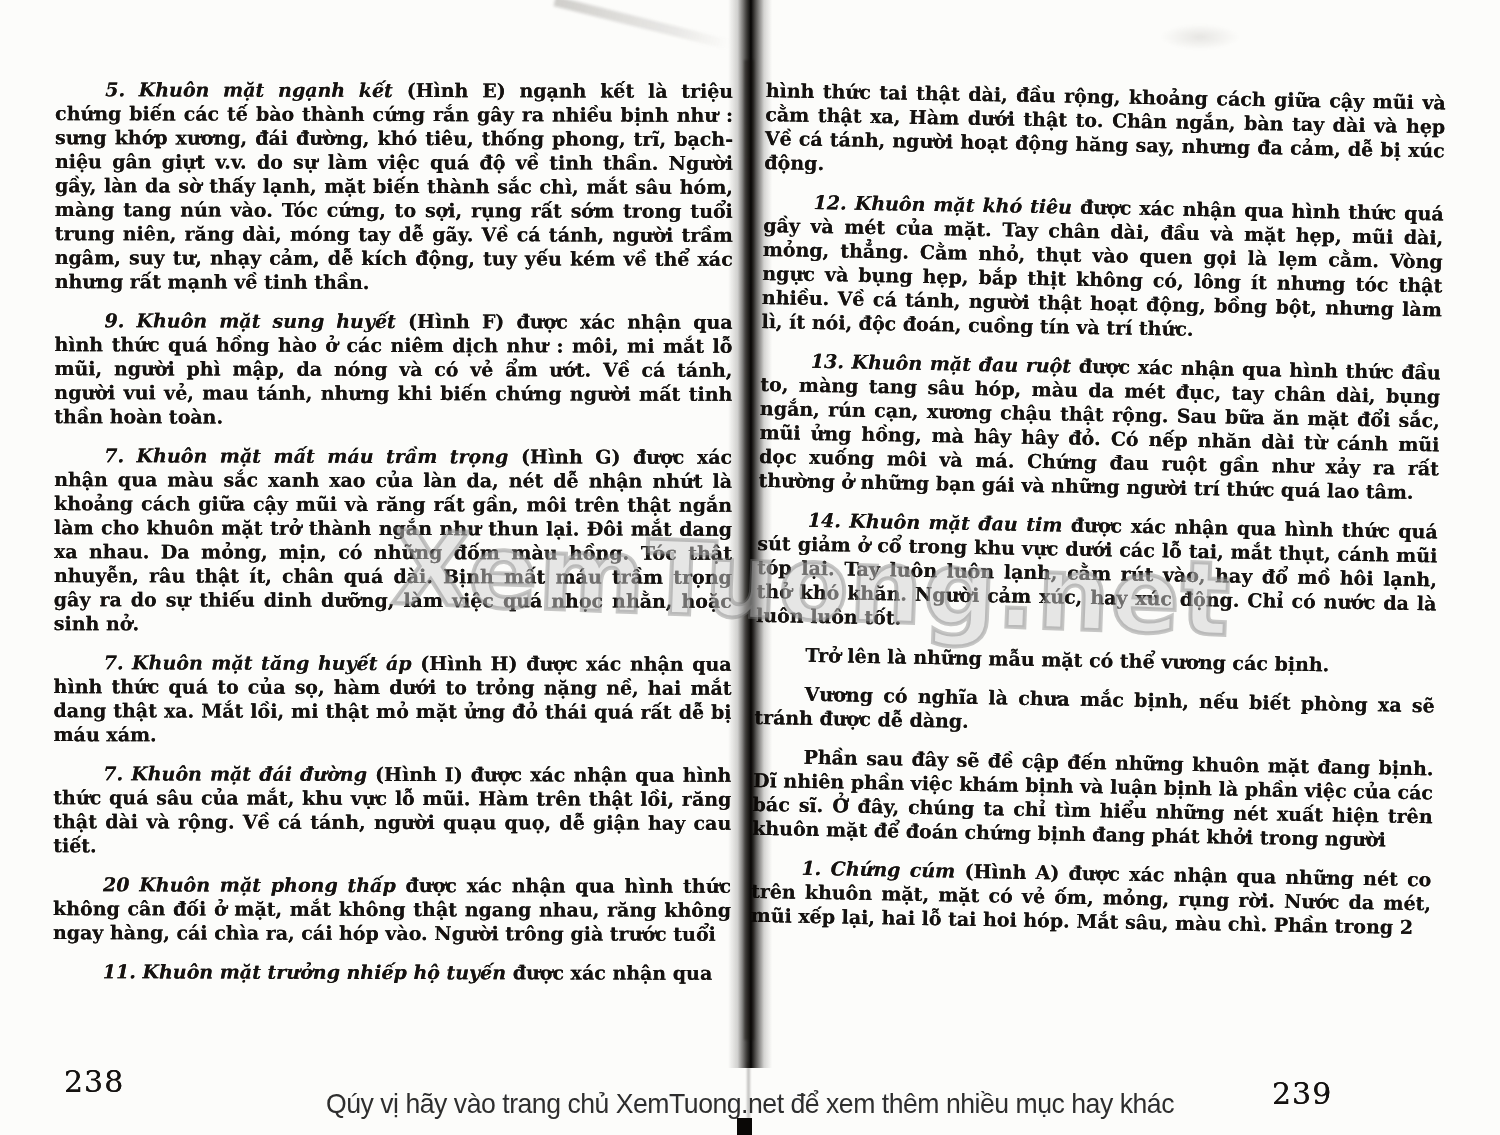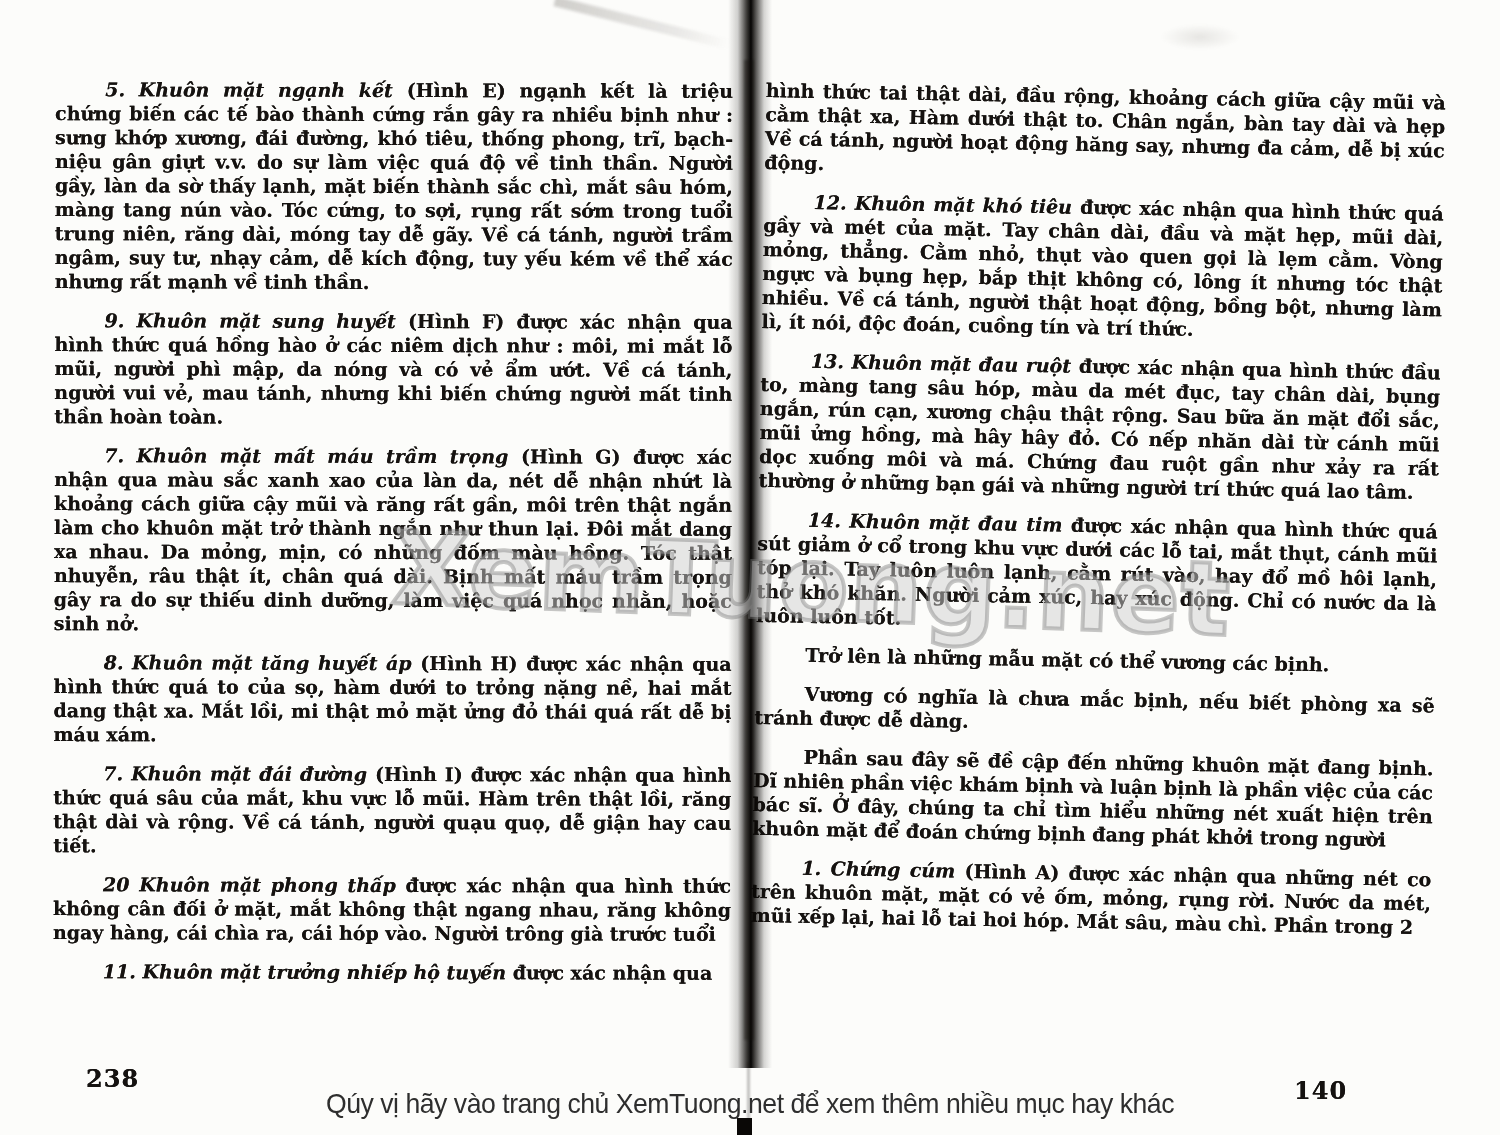--- a/index.html
+++ b/index.html
@@ -14,23 +14,22 @@
     font-size:19px;line-height:24px;font-weight:700;
     text-align:justify;
     text-shadow:0 0 .45px rgba(20,16,12,.85);
   }
   #left-col{left:54px;width:678px;transform:rotate(.15deg);}
   #right-col{left:766px;width:680px;transform:rotate(1.05deg);transform-origin:0 0;}
   .para{margin:0 0 15px 0;text-indent:50px;}
   .para.no-indent{text-indent:0;}
   .lead{font-style:italic;font-weight:700;}
   .page-number{
-    position:absolute;font-size:24px;font-weight:700;letter-spacing:1px;
+    position:absolute;font-size:30px;font-weight:400;letter-spacing:1px;
     text-shadow:0 0 .5px rgba(0,0,0,.9);
-    margin-left:22px;
   }
   #page-number-left{left:64px;top:1064px;}
   #page-number-right{left:1272px;top:1076px;}
   .gutter{
     position:absolute;left:728px;top:0;width:44px;height:1068px;
     background:linear-gradient(90deg,
       rgba(10,8,6,0) 0%,
       rgba(10,8,6,.18) 22%,
       rgba(10,8,6,.78) 42%,
       #050403 52%,
@@ -84,21 +83,21 @@
     filter:blur(1.2px);
   }
 </style>
 </head>
 <body>
 
 <div id="left-col" class="page-col">
     <p class="para"><em class="lead">5. Khuôn mặt ngạnh kết</em> (Hình E) ngạnh kết là triệu chứng biến các tế bào thành cứng rắn gây ra nhiều bịnh như : sưng khớp xương, đái đường, khó tiêu, thống phong, trĩ, bạch-niệu gân giựt v.v. do sự làm việc quá độ về tinh thần. Người gầy, làn da sờ thấy lạnh, mặt biến thành sắc chì, mắt sâu hóm, màng tang nún vào. Tóc cứng, to sợi, rụng rất sớm trong tuổi trung niên, răng dài, móng tay dễ gãy. Về cá tánh, người trầm ngâm, suy tư, nhạy cảm, dễ kích động, tuy yếu kém về thể xác nhưng rất mạnh về tinh thần.</p>
     <p class="para"><em class="lead">9. Khuôn mặt sung huyết</em> (Hình F) được xác nhận qua hình thức quá hồng hào ở các niêm dịch như : môi, mi mắt lỗ mũi, người phì mập, da nóng và có vẻ ẩm ướt. Về cá tánh, người vui vẻ, mau tánh, nhưng khi biến chứng người mất tinh thần hoàn toàn.</p>
     <p class="para"><em class="lead">7. Khuôn mặt mất máu trầm trọng</em> (Hình G) được xác nhận qua màu sắc xanh xao của làn da, nét dễ nhận nhứt là khoảng cách giữa cậy mũi và răng rất gần, môi trên thật ngắn làm cho khuôn mặt trở thành ngắn như thun lại. Đôi mắt dang xa nhau. Da mỏng, mịn, có những đốm màu hồng. Tóc thật nhuyễn, râu thật ít, chân quá dài. Bịnh mất máu trầm trọng gây ra do sự thiếu dinh dưỡng, làm việc quá nhọc nhằn, hoặc sinh nở.</p>
-    <p class="para"><em class="lead">8. Khuôn mặt tăng huyết áp</em> (Hình H) được xác nhận qua hình thức quá to của sọ, hàm dưới to trỏng nặng nề, hai mắt dang thật xa. Mắt lồi, mi thật mỏ mặt ửng đỏ thái quá rất dễ bị máu xám.</p>
+    <p class="para"><em class="lead">7. Khuôn mặt tăng huyết áp</em> (Hình H) được xác nhận qua hình thức quá to của sọ, hàm dưới to trỏng nặng nề, hai mắt dang thật xa. Mắt lồi, mi thật mỏ mặt ửng đỏ thái quá rất dễ bị máu xám.</p>
     <p class="para"><em class="lead">7. Khuôn mặt đái đường</em> (Hình I) được xác nhận qua hình thức quá sâu của mắt, khu vực lỗ mũi. Hàm trên thật lồi, răng thật dài và rộng. Về cá tánh, người quạu quọ, dễ giận hay cau tiết.</p>
     <p class="para"><em class="lead">20 Khuôn mặt phong thấp</em> được xác nhận qua hình thức không cân đối ở mặt, mắt không thật ngang nhau, răng không ngay hàng, cái chìa ra, cái hóp vào. Người trông già trước tuổi</p>
     <p class="para"><em class="lead">11. Khuôn mặt trưởng nhiếp hộ tuyến</em> được xác nhận qua</p>
   </div>
 <div id="right-col" class="page-col">
     <p class="para no-indent">hình thức tai thật dài, đầu rộng, khoảng cách giữa cậy mũi và cằm thật xa, Hàm dưới thật to. Chân ngắn, bàn tay dài và hẹp Về cá tánh, người hoạt động hăng say, nhưng đa cảm, dễ bị xúc động.</p>
     <p class="para"><em class="lead">12. Khuôn mặt khó tiêu</em> được xác nhận qua hình thức quá gầy và mét của mặt. Tay chân dài, đầu và mặt hẹp, mũi dài, mỏng, thẳng. Cằm nhỏ, thụt vào quen gọi là lẹm cằm. Vòng ngực và bụng hẹp, bắp thịt không có, lông ít nhưng tóc thật nhiều. Về cá tánh, người thật hoạt động, bồng bột, nhưng làm lì, ít nói, độc đoán, cuồng tín và trí thức.</p>
     <p class="para"><em class="lead">13. Khuôn mặt đau ruột</em> được xác nhận qua hình thức đầu to, màng tang sâu hóp, màu da mét đục, tay chân dài, bụng ngắn, rún cạn, xương chậu thật rộng. Sau bữa ăn mặt đổi sắc, mũi ửng hồng, mà hây hây đỏ. Có nếp nhăn dài từ cánh mũi dọc xuống môi và má. Chứng đau ruột gần như xảy ra rất thường ở những bạn gái và những người trí thức quá lao tâm.</p>
     <p class="para"><em class="lead">14. Khuôn mặt đau tim</em> được xác nhận qua hình thức quá sút giảm ở cổ trong khu vực dưới các lỗ tai, mắt thụt, cánh mũi tóp lại. Tay luôn luôn lạnh, cằm rút vào, hay đổ mồ hôi lạnh, thở khó khăn. Người cảm xúc, hay xúc động. Chỉ có nước da là luôn luôn tốt.</p>
     <p class="para">Trở lên là những mẫu mặt có thể vương các bịnh.</p>
@@ -111,15 +110,15 @@
 <div class="gutter-thread"></div>
 <div class="gutter-stub"></div>
 
 <div class="smudge" id="smudge-top"></div>
 <div class="smudge" id="smudge-top-right"></div>
 <div class="smudge" id="smudge-left-edge"></div>
 
 <div class="watermark">XemTuong.net</div>
 
 <span id="page-number-left" class="page-number">238</span>
-<span id="page-number-right" class="page-number">140</span>
+<span id="page-number-right" class="page-number">239</span>
 
 <div class="footer-note">Qúy vị hãy vào trang chủ XemTuong.net để xem thêm nhiều mục hay khác</div>
 
 </body></html>

